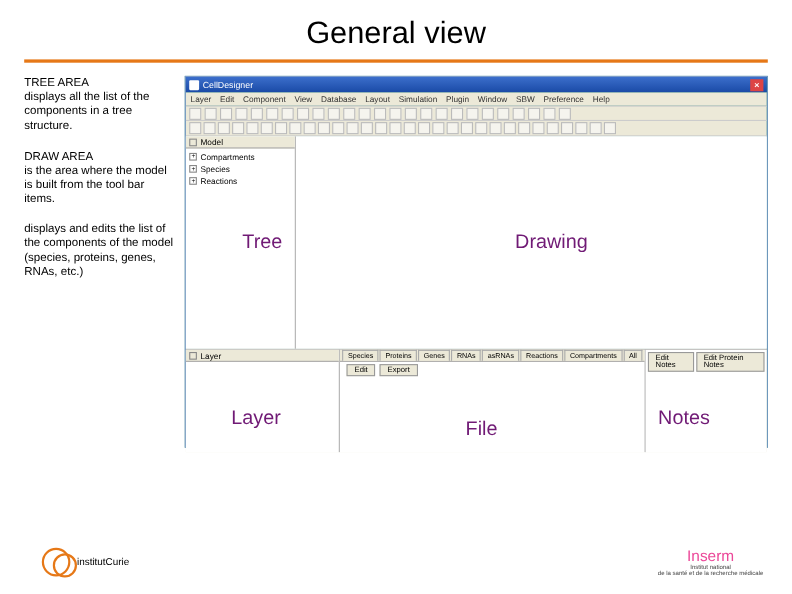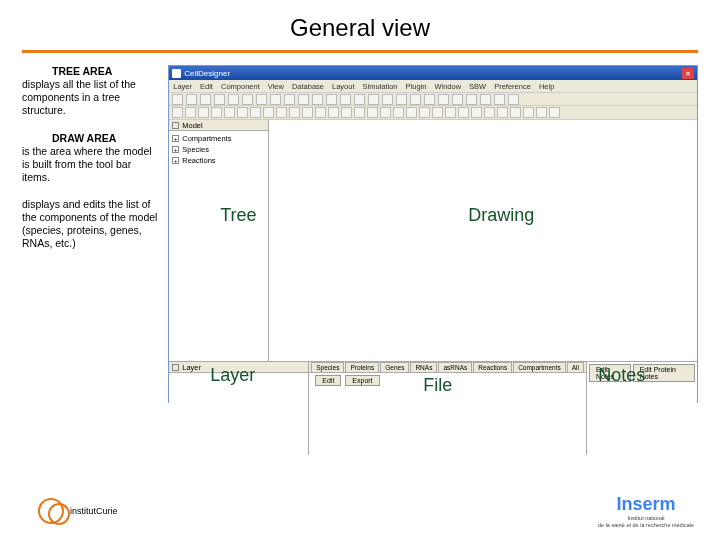--- a/index.html
+++ b/index.html
@@ -1,57 +1,57 @@
 <!DOCTYPE html>
 <html><head>
 <meta charset="utf-8">
 <style>
   * { box-sizing: border-box; margin: 0; padding: 0; }
   body { width: 720px; height: 540px; font-family: Arial, sans-serif; background: #fff; position: relative; overflow: hidden; }
-  .title { font-size: 24px; text-align: center; padding: 14px 0 8px 0; }
+  .title { font-size: 28px; text-align: center; padding: 14px 0 8px 0; }
   .rule { height: 3px; background: #e67817; margin: 0 22px 12px 22px; }
   .main { display: flex; padding: 0 22px; gap: 10px; }
   .left { width: 170px; font-size: 10.5px; line-height: 1.25; }
   .block { margin-bottom: 14px; }
-  .block .bh { font-weight: bold; margin-left: 30px; }
+  .block .bh { font-weight: normal; }
   .right { flex: 1; position: relative; }
   .appwin { border: 1px solid #7a99c8; background: #0f766e; font-size: 8px; height: 338px; position: relative; }
   .titlebar { height: 14px; background: linear-gradient(#3b6ecb,#1a4aa6); display: flex; align-items: center; padding: 0 3px; color: #fff; justify-content: space-between; }
   .titlebar .tl { display: flex; align-items: center; gap: 3px; }
   .titlebar .ticon { width: 9px; height: 9px; background: #fff; border-radius: 1px; }
   .titlebar .close { width: 12px; height: 11px; background: #d44; display: flex; align-items: center; justify-content: center; font-size: 8px; font-weight: bold; }
   .menubar { height: 12px; background: #ece9d8; display: flex; gap: 8px; padding: 0 4px; align-items: center; color: #333; font-size: 7.5px; }
   .toolbar { height: 14px; background: #ece9d8; border-top: 1px solid #ccc; border-bottom: 1px solid #ccc; display: flex; gap: 3px; padding: 0 3px; align-items: center; }
   .tbtn { width: 11px; height: 11px; border: 1px solid #bbb; background: #f5f4ee; }
   .toolbar2 { height: 14px; background: #ece9d8; border-bottom: 1px solid #ccc; display: flex; gap: 2px; padding: 0 3px; align-items: center; }
-  .body { display: flex; height: 241px; background: #fff; }
+  .body { display: flex; height: 193px; background: #fff; }
   .treepane { width: 100px; border-right: 1px solid #aaa; background: #fff; font-size: 7.5px; }
   .treetab { height: 11px; background: #ece9d8; border-bottom: 1px solid #aaa; display: flex; align-items: center; padding: 0 3px; gap: 3px; }
   .sq { width: 7px; height: 7px; border: 1px solid #888; display: inline-block; }
   .treelist { padding: 2px 3px; }
   .trow { display: flex; align-items: center; gap: 3px; padding: 1px 0; }
   .plus { width: 7px; height: 7px; border: 1px solid #888; display: flex; align-items: center; justify-content: center; font-size: 6px; line-height: 1; }
   .drawpane { flex: 1; background: #fff; position: relative; }
-  .overlay { position: absolute; font-size: 18px; color: #14532d; font-weight: 500; white-space: nowrap; }
+  .overlay { position: absolute; font-size: 18px; color: #701a75; font-weight: 500; white-space: nowrap; }
   .bottom { display: flex; height: 94px; border-top: 1px solid #aaa; background: #ece9d8; }
   .layerpane { width: 140px; border-right: 1px solid #aaa; background: #fff; }
   .layhead { height: 11px; background: #ece9d8; border-bottom: 1px solid #aaa; font-size: 7.5px; padding: 0 3px; display: flex; align-items: center; gap: 3px; }
   .listpane { flex: 1; background: #fff; border-right: 1px solid #aaa; }
   .tabs { height: 11px; background: #ece9d8; display: flex; gap: 1px; padding: 0 2px; align-items: flex-end; font-size: 6.5px; border-bottom: 1px solid #aaa; }
   .tab { padding: 1px 4px; background: #ece9d8; border: 1px solid #aaa; border-bottom: none; }
   .listbtns { height: 14px; display: flex; gap: 4px; padding: 2px 6px; align-items: center; }
   .lbtn { padding: 1px 6px; border: 1px solid #999; background: #ece9d8; font-size: 7px; }
   .notespane { width: 110px; background: #fff; }
   .nbtns { display: flex; gap: 2px; padding: 2px; }
   .footer { position: absolute; bottom: 0; left: 12px; right: 0; height: 58px; display: flex; align-items: center; justify-content: space-between; padding: 0 26px; }
   .logo { display: flex; align-items: center; gap: 6px; font-size: 9px; }
   .curie-icon { width: 26px; height: 26px; border: 2px solid #e67817; border-radius: 50%; position: relative; }
   .curie-icon::after { content: ""; position: absolute; width: 18px; height: 18px; border: 2px solid #e67817; border-radius: 50%; left: 8px; top: 3px; }
   .inserm { text-align: center; }
-  .inserm .big { font-size: 18px; font-weight: bold; color: #3b82f6; }
+  .inserm .big { font-size: 14px; font-weight: normal; color: #ec4899; }
   .inserm .small { font-size: 5.5px; line-height: 1.1; color: #444; }
   .mines { display: flex; align-items: center; gap: 5px; font-size: 9px; font-style: italic; }
   .mines-icon { width: 30px; height: 30px; background: radial-gradient(circle at 35% 35%, #6aa6e8, #1a4aa6); border-radius: 50%; }
 </style>
 </head>
 <body>
 
 <div class="title">General view</div>
 <div class="rule"></div>
 

